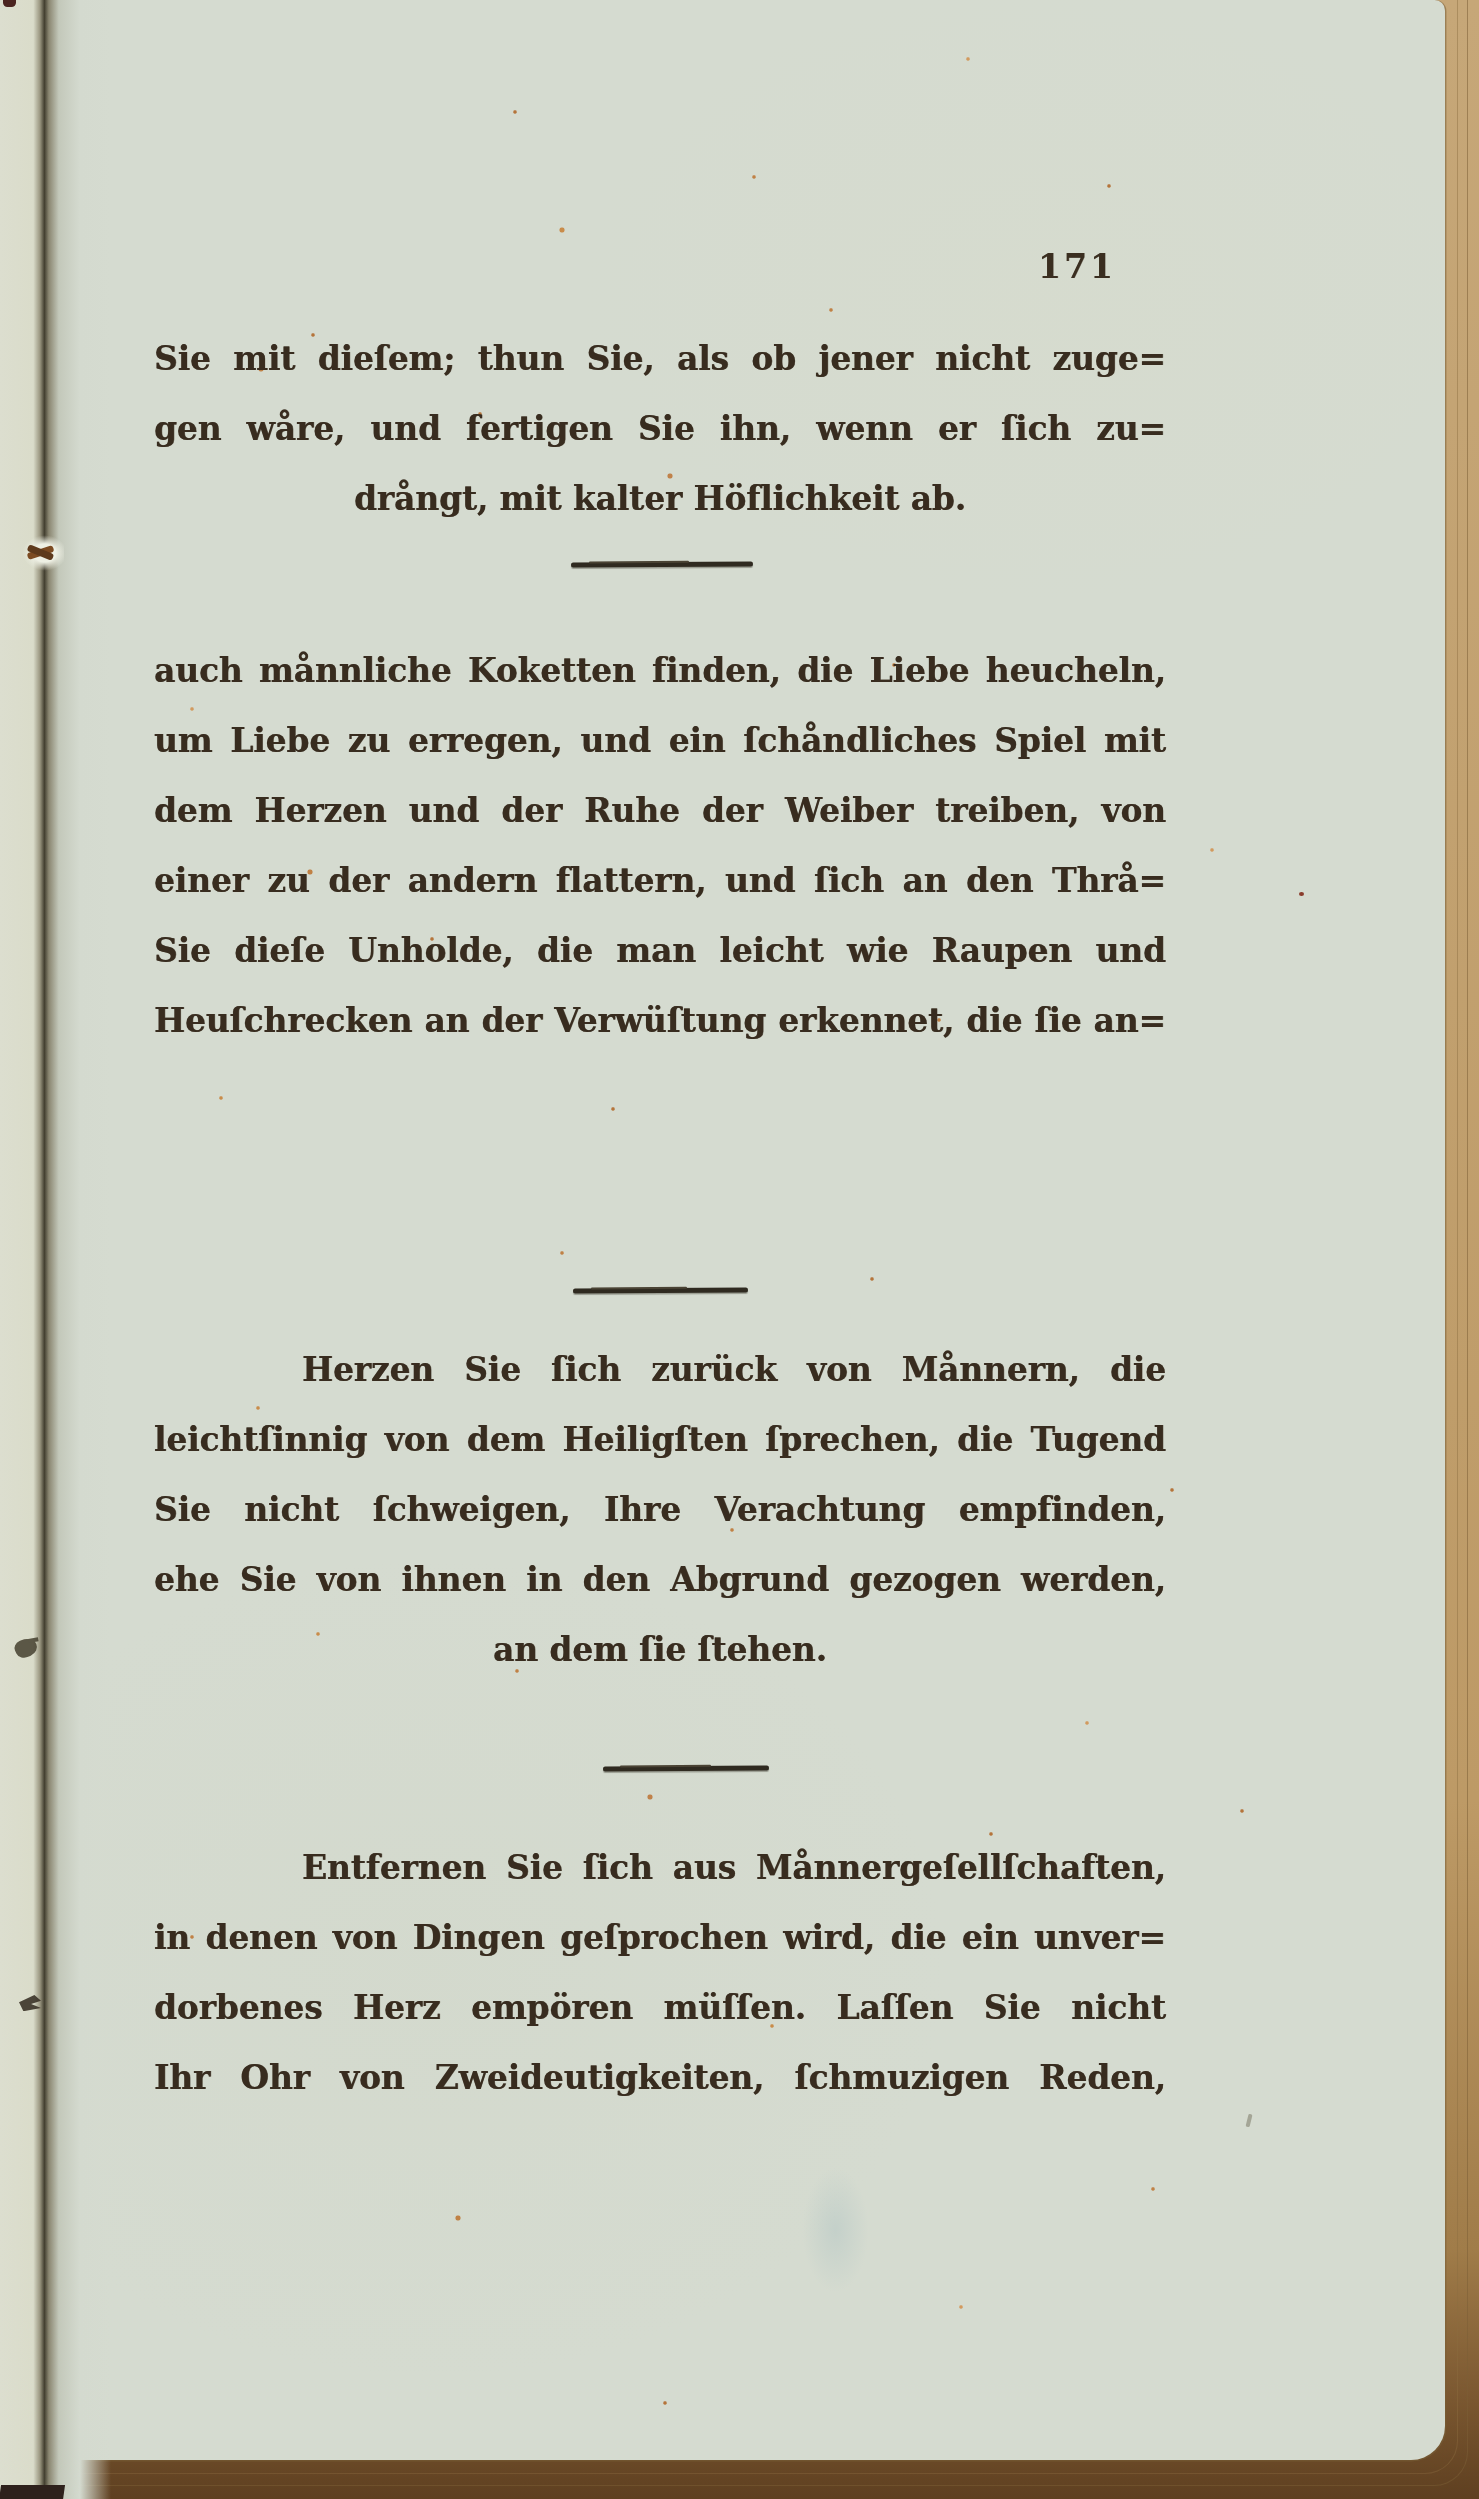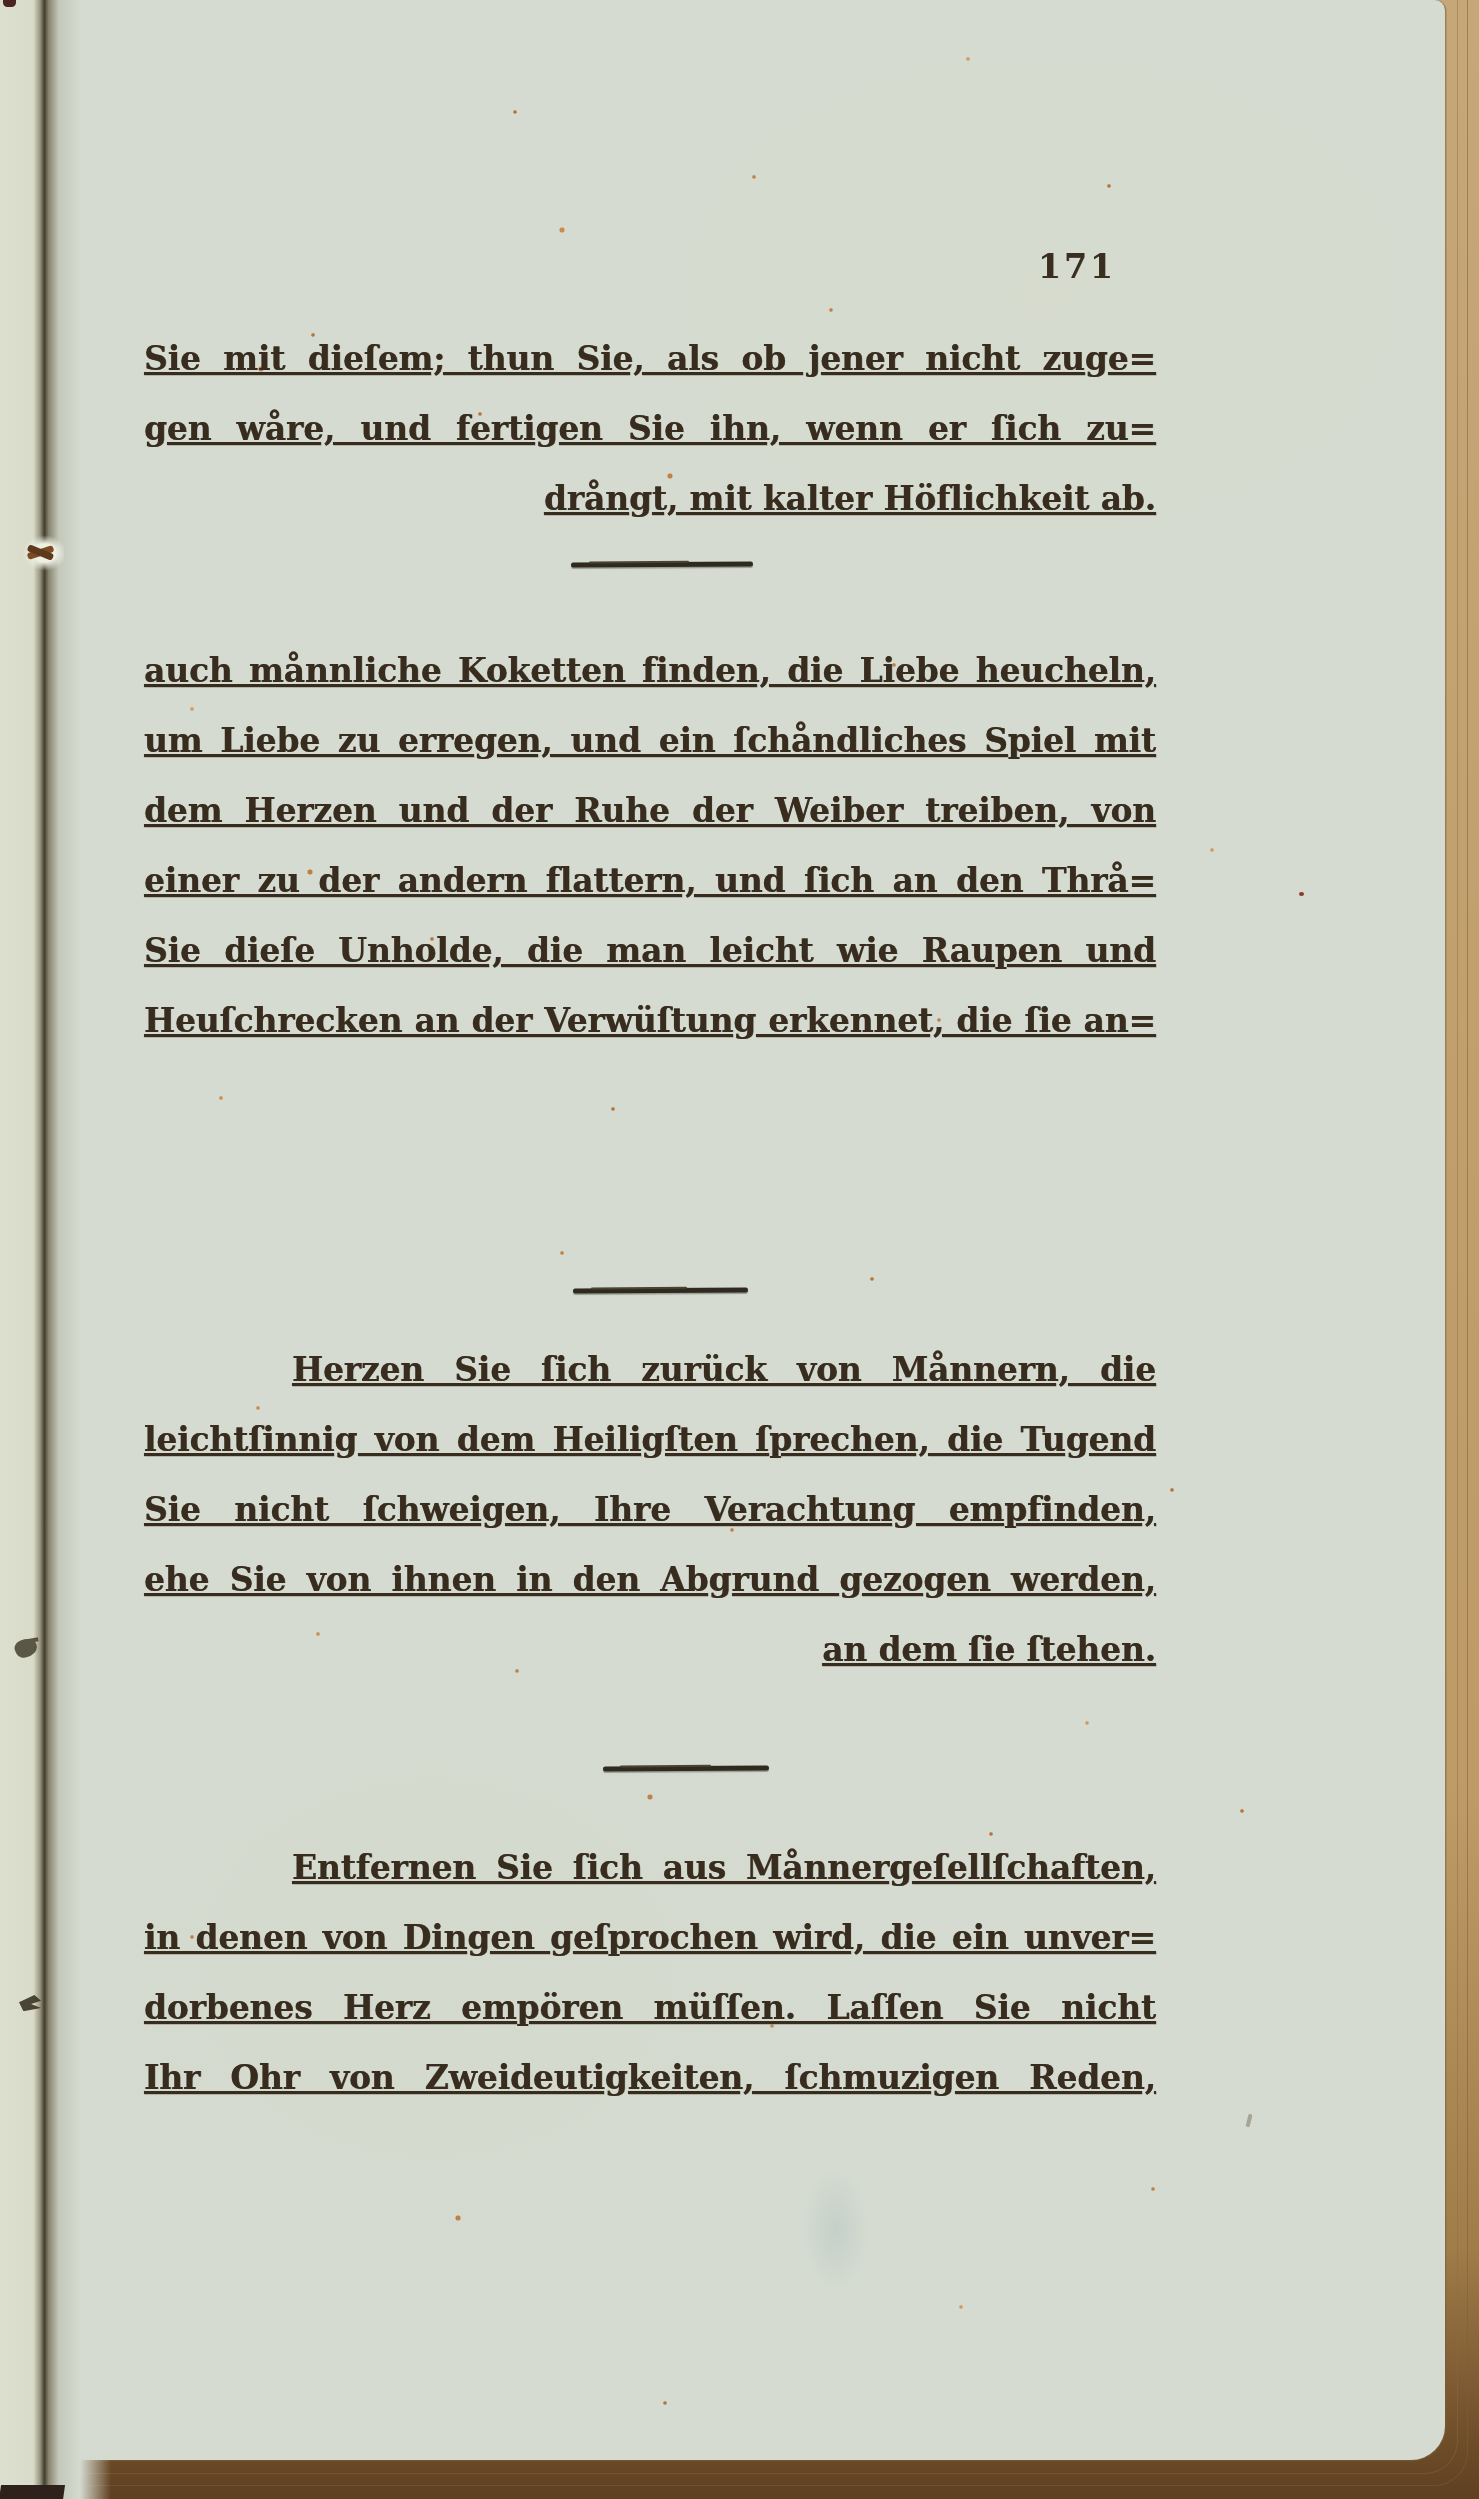--- a/index.html
+++ b/index.html
@@ -70,22 +70,22 @@
   .red-dot{position:absolute;left:1299px;top:892px;width:5.2px;height:4.4px;border-radius:50%;background:#8a3c2c;}
   .pencil{position:absolute;left:1247px;top:2114px;width:3.7px;height:13.3px;background:#8e8e7e;transform:rotate(14deg);border-radius:1.5px;opacity:.7;}
   .blue-stain{position:absolute;left:802px;top:2167px;width:67px;height:126px;border-radius:50%;
     background:radial-gradient(ellipse, rgba(135,170,180,.22), rgba(135,170,180,0) 70%);}
   
   .pagenum{
     position:absolute;left:1029px;top:247px;width:96px;
     text-align:center;font-size:33px;font-weight:700;letter-spacing:3px;color:#3a2e20;
     text-shadow:0.4px 0.4px 0.4px rgba(58,46,32,.5);
   }
-  .para{position:absolute;left:144px;width:1012px;color:#382c1f;font-weight:700;font-size:33px;letter-spacing:-0.2px;text-decoration:underline;}
-  .ln{height:70px;line-height:70px;text-align:right;
+  .para{position:absolute;left:154px;width:1012px;color:#382c1f;font-weight:700;font-size:33px;letter-spacing:-0.2px;}
+  .ln{height:70px;line-height:70px;text-align:center;
       text-shadow:0.4px 0.4px 0.5px rgba(52,41,28,.55), -0.2px 0 0.3px rgba(52,41,28,.3);}
   .ln.j{text-align:justify;text-align-last:justify;}
   .ln.ind{text-indent:148px;}
   .p1{top:324px;}
   .p2{top:636px;}
   .p3{top:1335px;}
   .p4{top:1833px;}
   .sep{position:absolute;height:5.2px;background:#2f2a20;border-radius:2.2px;transform:rotate(-.35deg);
        box-shadow:0 1.5px 0.7px rgba(47,42,32,.35);}
   .sep::after{content:"";position:absolute;left:10%;top:-1.5px;width:55%;height:2.2px;background:#4a4334;border-radius:1.5px;}

